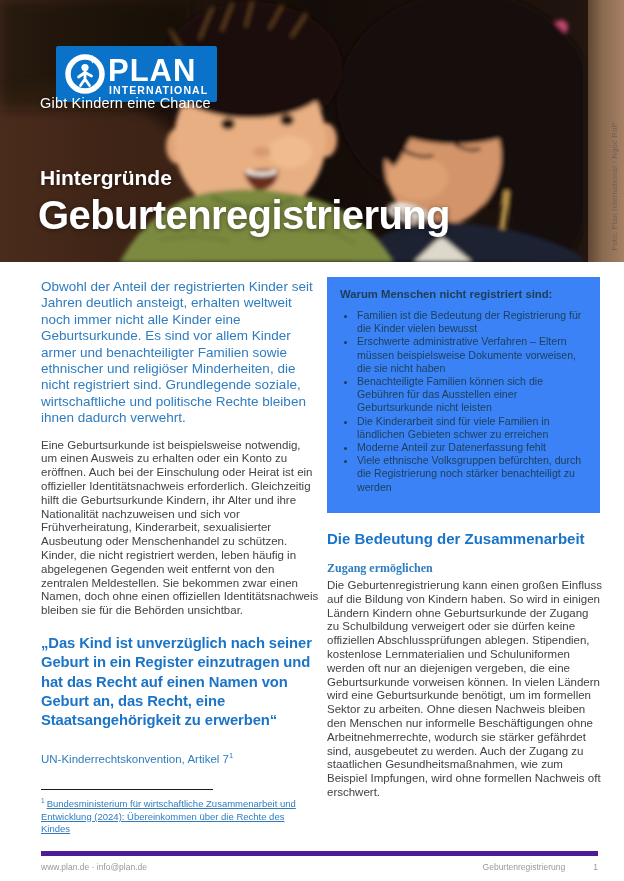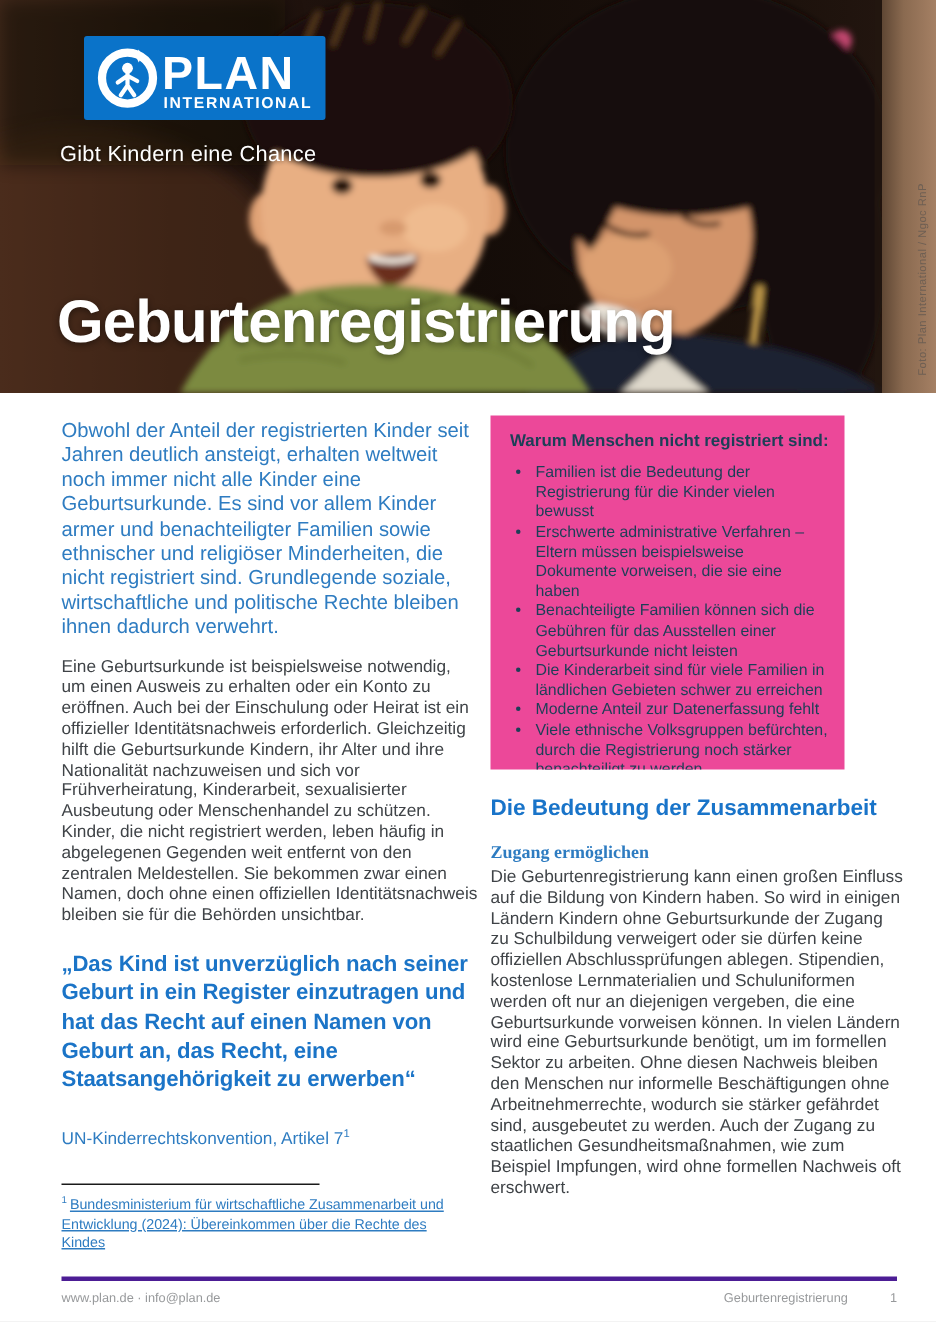--- a/index.html
+++ b/index.html
@@ -5,21 +5,21 @@
   html,body { margin:0; padding:0; background:#e9e9e9; }
   .page {
     position:relative; width:624px; height:881px; margin:0 auto;
     background:#ffffff; overflow:hidden;
     font-family:"Liberation Sans", sans-serif;
   }
 
   
   .hero { position:absolute; left:0; top:0; width:624px; height:262px; }
   .hero svg.photo { position:absolute; left:0; top:0; width:100%; height:100%; display:block; }
-  .logo-badge { position:absolute; left:42px; top:24px; width:189px; height:56px; }
+  .logo-badge { position:absolute; left:42px; top:46px; width:189px; height:56px; }
   .logo-badge svg { display:block; width:100%; height:100%; }
   .tagline {
     position:absolute; left:40px; top:95px; color:#ffffff;
     font-size:14.5px; font-weight:normal; letter-spacing:0.2px;
     text-shadow:0 1px 3px rgba(0,0,0,0.45);
   }
   .kicker {
     position:absolute; left:40px; top:166px; color:#ffffff;
     font-size:21px; font-weight:bold; text-shadow:0 1px 4px rgba(0,0,0,0.45);
   }
@@ -54,43 +54,43 @@
   .quote-source sup { font-size:7.5px; }
 
   .footnote { position:absolute; left:41px; top:789px; width:268px; }
   .footnote-rule { width:172px; border-top:1.5px solid #1a1a1a; margin-bottom:5px; }
   .footnote-text { font-size:9.5px; line-height:12.5px; color:#2e7cc1; }
   .footnote-text sup { font-size:6.5px; color:#2e7cc1; text-decoration:none; margin-right:2px; }
   .footnote-link { color:#2e7cc1; text-decoration:underline; cursor:pointer; }
 
   
   .info-box {
-    box-sizing:border-box; width:236px; height:236px;
-    background:#ec4899; padding:11px 10px 10px 13px; overflow:hidden;
+    box-sizing:border-box; width:273px; height:236px;
+    background:#3b82f6; padding:11px 10px 10px 13px; overflow:hidden;
   }
   .info-box-title {
     color:#1c3f57; font-size:11.3px; font-weight:bold; margin:0 0 9px 0;
   }
   .info-box ul { margin:0; padding:0 0 0 17px; }
   .info-box li {
     color:#1c3f57; font-size:10.6px; line-height:13.2px; margin:0;
   }
 
   .section-heading {
     margin:17px 0 0 0; color:#1974c9; font-size:15px; font-weight:bold;
   }
   .subsection-heading {
     margin:14px 0 0 0; color:#2e7cc1; font-size:12px; font-weight:bold;font-family:Liberation Serif, serif;
   }
   .col-right .body-text { margin-top:3px; width:276px; }
 
   
   .footer {
     position:absolute; left:41px; right:26px; top:851px;
-    border-top:3px solid #4c1d95; padding-top:6px;
+    border-top:5px solid #4c1d95; padding-top:6px;
     display:flex; justify-content:space-between; align-items:baseline;
     font-size:8.5px; color:#97999b;
   }
   .footer-right { display:flex; gap:28px; }
 </style>
 </head>
 <body>
 
 <div class="page">
 
@@ -177,37 +177,38 @@
           <circle cx="29" cy="21.5" r="3.6" fill="#ffffff"></circle>
           <path d="M29,25 L29,33 M29,26.5 L22.5,31 M29,26.5 L35.5,30 M29,33 L24.5,39.5 M29,33 L33.5,39.5" stroke="#ffffff" stroke-width="2.8" stroke-linecap="round" fill="none"></path>
           <path d="M36.5,9 l1.4,2.9 2.9,1.4 -2.9,1.4 -1.4,2.9 -1.4,-2.9 -2.9,-1.4 2.9,-1.4 Z" fill="#ffffff"></path>
         </g>
         <text x="52" y="35" font-family="Liberation Sans, sans-serif" font-size="31" font-weight="bold" letter-spacing="1" fill="#ffffff">PLAN</text>
         <text x="53" y="48" font-family="Liberation Sans, sans-serif" font-size="10.5" font-weight="bold" letter-spacing="1.1" fill="#ffffff">INTERNATIONAL</text>
       </svg>
     </div>
 
     <div class="tagline">Gibt Kindern eine Chance</div>
+    <div class="kicker">Hintergründe</div>
     <div class="hero-title">Geburtenregistrierung</div>
     <div class="photo-credit">Foto: Plan International / Ngoc RnP</div>
   </div>
 
   <div class="col-left">
     <p class="intro">Obwohl der Anteil der registrierten Kinder seit Jahren deutlich ansteigt, erhalten weltweit noch immer nicht alle Kinder eine Geburtsurkunde. Es sind vor allem Kinder armer und benachteiligter Familien sowie ethnischer und religiöser Minderheiten, die nicht registriert sind. Grundlegende soziale, wirtschaftliche und politische Rechte bleiben ihnen dadurch verwehrt.</p>
     <p class="body-text">Eine Geburtsurkunde ist beispielsweise notwendig, um einen Ausweis zu erhalten oder ein Konto zu eröffnen. Auch bei der Einschulung oder Heirat ist ein offizieller Identitätsnachweis erforderlich. Gleichzeitig hilft die Geburtsurkunde Kindern, ihr Alter und ihre Nationalität nachzuweisen und sich vor Frühverheiratung, Kinderarbeit, sexualisierter Ausbeutung oder Menschenhandel zu schützen. Kinder, die nicht registriert werden, leben häufig in abgelegenen Gegenden weit entfernt von den zentralen Meldestellen. Sie bekommen zwar einen Namen, doch ohne einen offiziellen Identitätsnachweis bleiben sie für die Behörden unsichtbar.</p>
     <p class="quote">„Das Kind ist unverzüglich nach seiner Geburt in ein Register einzutragen und hat das Recht auf einen Namen von Geburt an, das Recht, eine Staatsangehörigkeit zu erwerben“</p>
     <p class="quote-source"><span>UN-Kinderrechtskonvention, Artikel 7</span><sup>1</sup></p>
   </div>
 
   <div class="col-right">
     <div class="info-box">
       <p class="info-box-title">Warum Menschen nicht registriert sind:</p>
       <ul>
           <li>Familien ist die Bedeutung der Registrierung für die Kinder vielen bewusst</li>
-          <li>Erschwerte administrative Verfahren – Eltern müssen beispielsweise Dokumente vorweisen, die sie eine haben</li>
+          <li>Erschwerte administrative Verfahren – Eltern müssen beispielsweise Dokumente vorweisen, die sie nicht haben</li>
           <li>Benachteiligte Familien können sich die Gebühren für das Ausstellen einer Geburtsurkunde nicht leisten</li>
           <li>Die Kinderarbeit sind für viele Familien in ländlichen Gebieten schwer zu erreichen</li>
           <li>Moderne Anteil zur Datenerfassung fehlt</li>
           <li>Viele ethnische Volksgruppen befürchten, durch die Registrierung noch stärker benachteiligt zu werden</li>
         </ul>
     </div>
     <h2 class="section-heading">Die Bedeutung der Zusammenarbeit</h2>
     <h3 class="subsection-heading">Zugang ermöglichen</h3>
     <p class="body-text">Die Geburtenregistrierung kann einen großen Einfluss auf die Bildung von Kindern haben. So wird in einigen Ländern Kindern ohne Geburtsurkunde der Zugang zu Schulbildung verweigert oder sie dürfen keine offiziellen Abschlussprüfungen ablegen. Stipendien, kostenlose Lernmaterialien und Schuluniformen werden oft nur an diejenigen vergeben, die eine Geburtsurkunde vorweisen können. In vielen Ländern wird eine Geburtsurkunde benötigt, um im formellen Sektor zu arbeiten. Ohne diesen Nachweis bleiben den Menschen nur informelle Beschäftigungen ohne Arbeitnehmerrechte, wodurch sie stärker gefährdet sind, ausgebeutet zu werden. Auch der Zugang zu staatlichen Gesundheitsmaßnahmen, wie zum Beispiel Impfungen, wird ohne formellen Nachweis oft erschwert.</p>
   </div>

